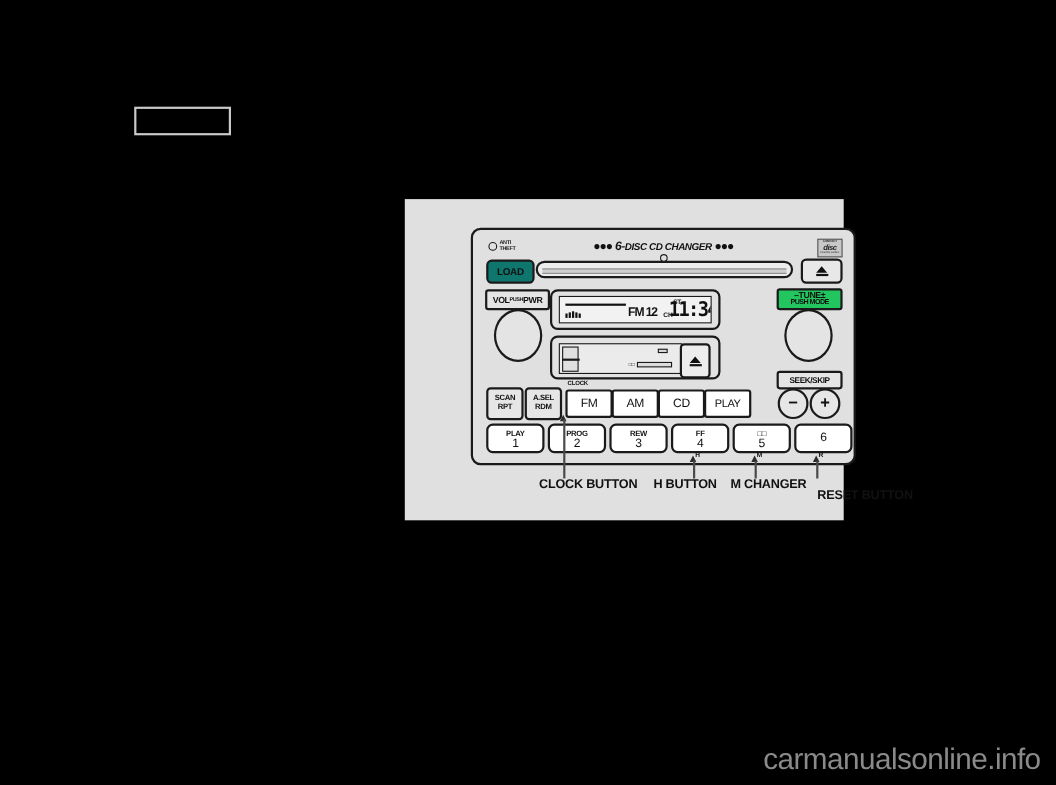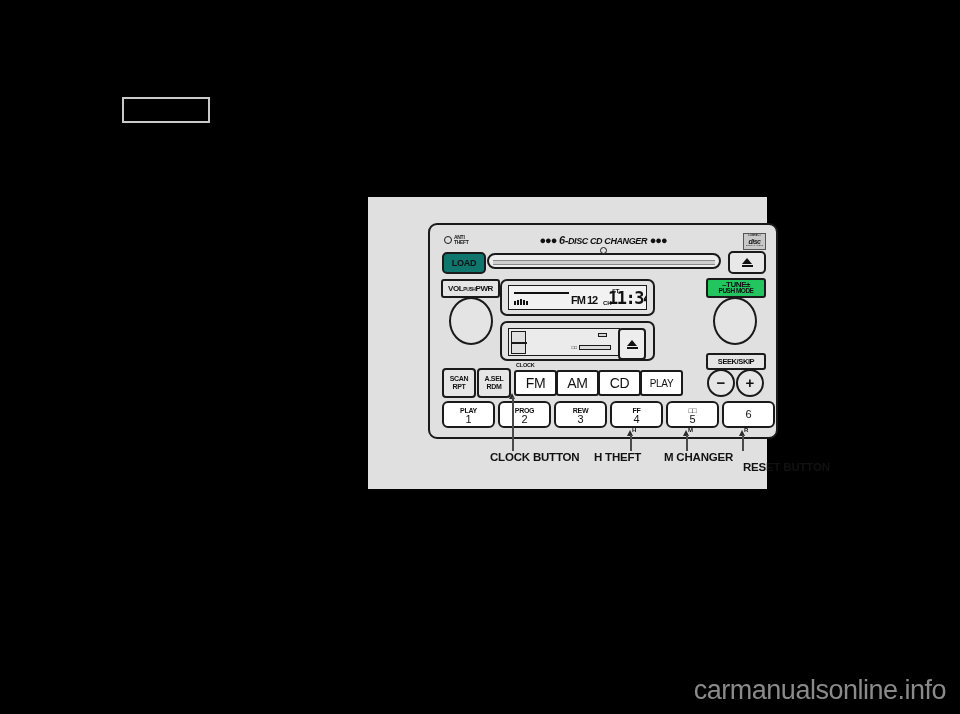--- a/index.html
+++ b/index.html
@@ -14,21 +14,20 @@
   
   .note-box{
     position:absolute;left:122px;top:97px;width:88px;height:26px;
     border:2px solid #c9c9c9;background:#000;box-sizing:border-box;
   }
 
   
   .illus{
     position:absolute;left:368px;top:181px;width:399px;height:292px;
     background:#e0e0e0;
-    margin-top:16px;
   }
 
   
   .radio{
     position:absolute;left:60px;top:26px;width:350px;height:216px;
     border:2.5px solid #1a1a1a;border-radius:9px;
     background:#e0e0e0;box-sizing:border-box;
   }
 
   
@@ -216,21 +215,21 @@
   
   .clock-lab{
     position:absolute;left:86px;top:137px;font-size:5.5px;font-weight:bold;color:#111;
     letter-spacing:-0.2px;
   }
 
   
   .src-btn{
     position:absolute;width:39px;height:22px;border:2px solid #1a1a1a;border-radius:3px;
     background:#fff;display:flex;align-items:center;justify-content:center;
-    font-size:14px;color:#111;letter-spacing:-0.3px;
+    font-size:11px;color:#111;letter-spacing:-0.3px;
   }
   .src-fm{left:84px;top:145px;border-width:2.5px;}
   .src-am{left:126px;top:145px;}
   .src-cd{left:168px;top:145px;}
   .src-tape{left:210px;top:145px;font-size:10px;}
 
   
   .preset{
     position:absolute;width:49px;height:23px;border:2px solid #1a1a1a;border-radius:6px;
     background:#fff;display:flex;flex-direction:column;align-items:center;justify-content:center;
@@ -412,18 +411,18 @@
   <span class="arrow-up" style="left:259px;top:233px;"></span>
   <span class="leader" style="left:262px;top:238px;height:16px;"></span>
 
   <span class="arrow-up" style="left:315px;top:233px;"></span>
   <span class="leader" style="left:318px;top:238px;height:16px;"></span>
 
   <span class="arrow-up" style="left:371px;top:233px;"></span>
   <span class="leader" style="left:374px;top:238px;height:16px;"></span>
 
   <span class="caption" style="left:122px;top:254px;">CLOCK BUTTON</span>
-  <span class="caption" style="left:226px;top:254px;">H THEFT</span>
+  <span class="caption" style="left:226px;top:254px;">H BUTTON</span>
   <span class="caption" style="left:296px;top:254px;">M CHANGER</span>
   <span class="caption" style="left:375px;top:264px;">RESET BUTTON</span>
 </div>
 
 <div class="watermark">carmanualsonline.info</div>
 
 </body></html>

